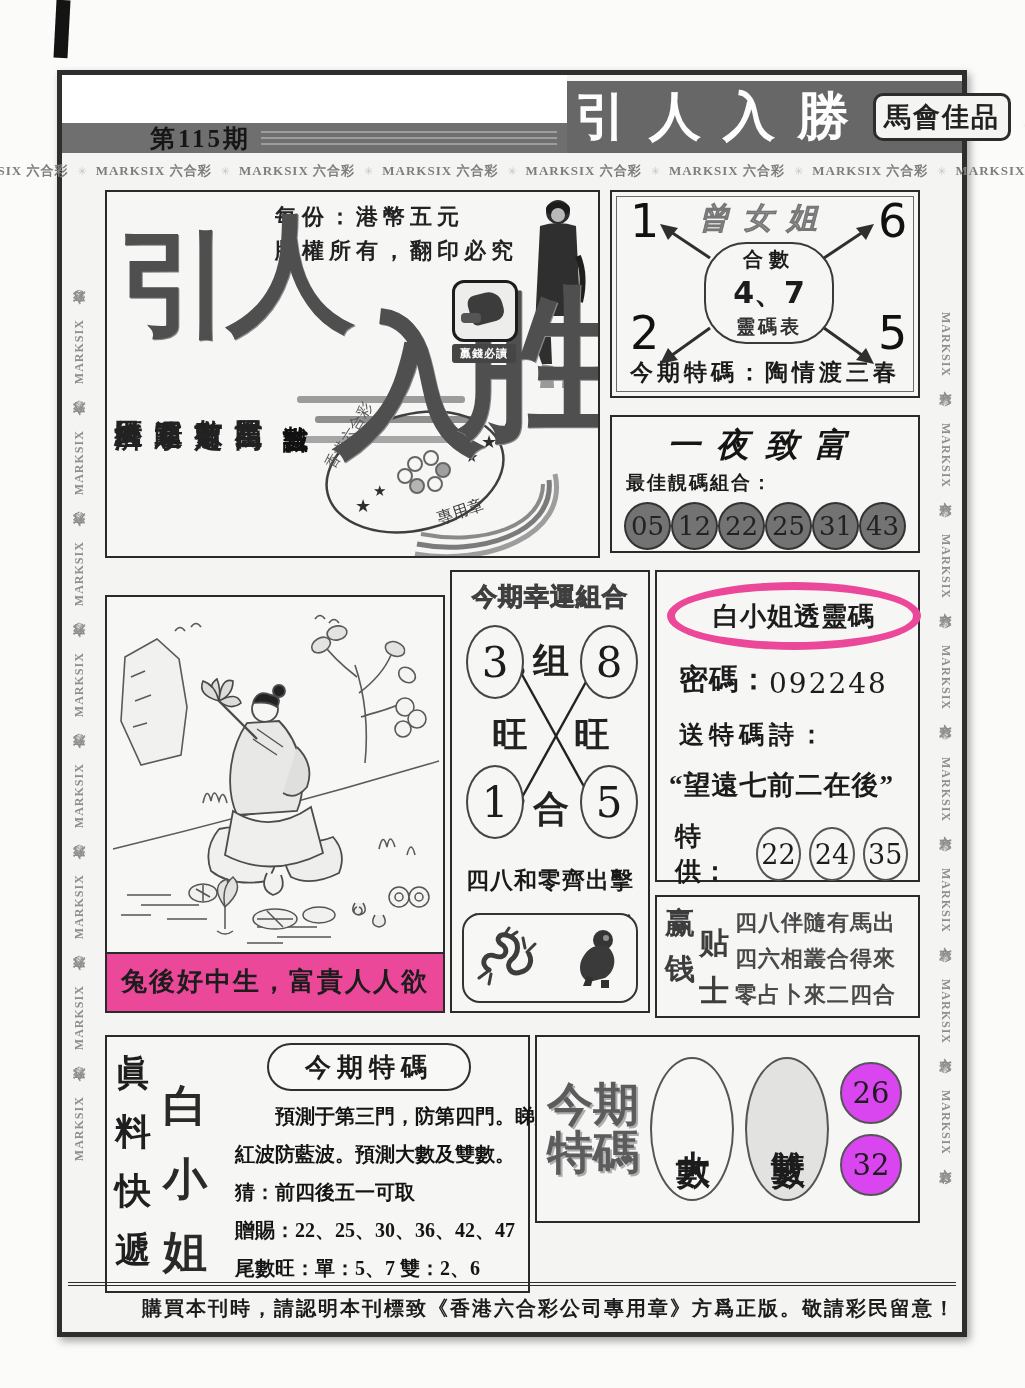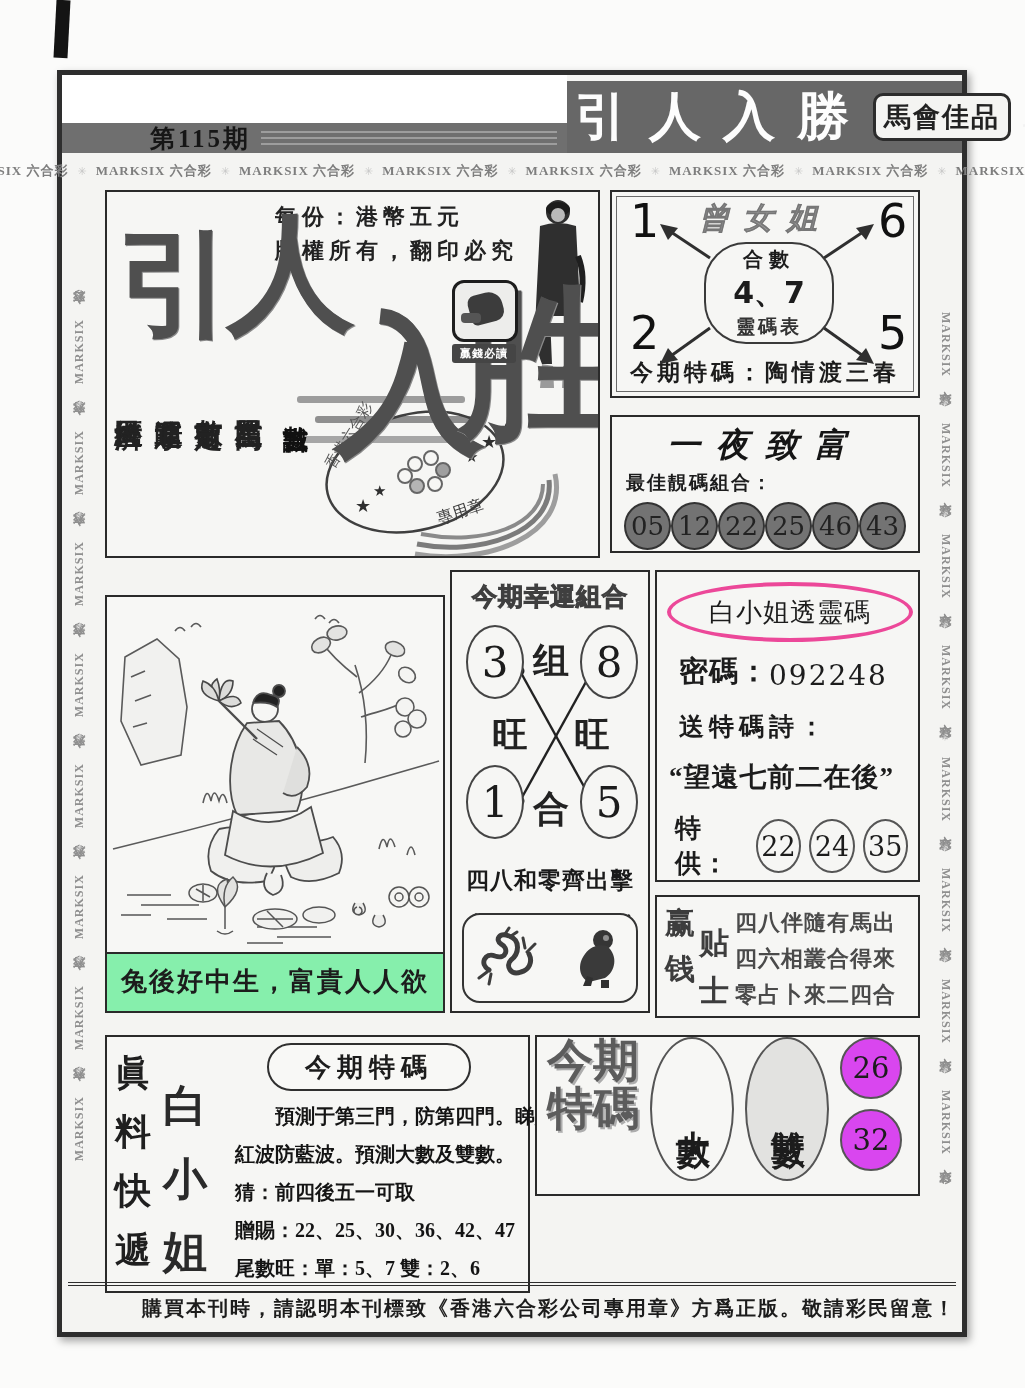--- a/index.html
+++ b/index.html
@@ -74,39 +74,39 @@
   
   .rich{left:548px;top:340px;width:310px;height:138px;}
   .rich-title{text-align:center;font-size:33px;font-weight:bold;font-style:italic;letter-spacing:16px;margin-top:6px;color:#151515;}
   .rich-label{font-size:19px;font-weight:900;margin:2px 0 6px 14px;letter-spacing:2px;}
   .numrow{display:flex;justify-content:space-between;padding:0 12px;}
   .numc{width:44px;height:44px;border:2px solid #333;border-radius:50%;display:flex;align-items:center;justify-content:center;
         font-size:26px;font-family:"DejaVu Serif",serif;color:#222;background:#737373;}
   
   .picture{left:43px;top:520px;width:340px;height:418px;display:flex;flex-direction:column;}
   .sketch{flex:1;overflow:hidden;background:#f7f7f5;}
-  .caption{border-top:2px solid #2a2a2a;font-size:26px;font-weight:900;text-align:center;padding:10px 0 12px;letter-spacing:2px;background:#86efac;}
+  .caption{border-top:2px solid #2a2a2a;font-size:26px;font-weight:900;text-align:center;padding:10px 0 12px;letter-spacing:2px;background:#ec4899;}
   
   .lucky{left:388px;top:495px;width:200px;height:443px;}
   .lucky-title{text-align:center;font-size:25px;font-weight:900;margin-top:8px;letter-spacing:1px;
                color:#6e6e6e;-webkit-text-stroke:1px #3f3f3f;font-family:"DejaVu Sans",sans-serif;}
   .diagram{position:relative;width:200px;height:236px;margin-top:2px;}
   .oc{position:absolute;width:54px;height:70px;border:2px solid #444;border-radius:50%;display:flex;align-items:center;
       justify-content:center;font-size:42px;font-family:"DejaVu Serif",serif;background:#f6f6f4;z-index:2;}
   .o3{left:14px;top:10px;} .o8{left:128px;top:10px;} .o1{left:14px;top:150px;} .o5{left:128px;top:150px;}
   .cc{position:absolute;font-size:36px;font-weight:900;z-index:2;color:#222;}
   .cc-top{left:81px;top:22px;} .cc-left{left:40px;top:96px;} .cc-right{left:122px;top:96px;} .cc-bottom{left:81px;top:170px;}
   .diagram svg{position:absolute;left:0;top:0;z-index:1;}
   .lucky-line{text-align:center;font-size:23px;font-weight:900;letter-spacing:1px;margin-top:14px;color:#1a1a1a;}
   .animals{position:absolute;left:10px;right:10px;bottom:8px;height:86px;border:2px solid #333;border-radius:18px;
            display:flex;align-items:center;justify-content:center;gap:16px;background:#f7f7f5;}
   
   .madam{left:593px;top:495px;width:265px;height:312px;padding:8px 10px;}
-  .madam-title{width:238px;height:52px;border:4px solid #ec4899;border-radius:50%;margin:2px auto 10px;
-               display:flex;align-items:center;justify-content:center;font-size:26px;font-weight:400;letter-spacing:1px;}
+  .madam-title{width:238px;height:52px;border:8px solid #ec4899;border-radius:50%;margin:2px auto 10px;
+               display:flex;align-items:center;justify-content:center;font-size:26px;font-weight:700;letter-spacing:1px;}
   .pwline{display:flex;align-items:flex-end;margin:10px 0 0 12px;}
   .pwlabel{font-size:29px;font-weight:900;letter-spacing:1px;}
   .pwval{font-size:28px;font-family:"DejaVu Serif",serif;letter-spacing:2px;}
   .poemlabel{font-size:25px;font-weight:900;margin:18px 0 0 12px;letter-spacing:5px;}
   .poem{font-size:27px;font-weight:900;margin:16px 0 0 2px;letter-spacing:1px;white-space:nowrap;}
   .supline{display:flex;align-items:center;margin:16px 0 0 8px;gap:8px;}
   .suplabel{font-size:26px;font-weight:900;letter-spacing:1px;}
   .supc{width:46px;height:50px;border:2px solid #555;border-radius:50%;display:flex;align-items:center;justify-content:center;
         font-size:27px;font-family:"DejaVu Serif",serif;}
   
@@ -118,21 +118,21 @@
   
   .forecast{left:43px;top:960px;width:425px;height:258px;}
   .f-col1{position:absolute;left:8px;top:12px;display:flex;flex-direction:column;gap:10px;font-size:36px;font-weight:900;color:#1f1f1f;}
   .f-col2{position:absolute;left:56px;top:40px;display:flex;flex-direction:column;gap:14px;font-size:44px;font-weight:900;color:#2a2a2a;}
   .f-title{position:absolute;left:160px;top:6px;width:200px;height:44px;border:2.5px solid #2f2f2f;border-radius:26px;
            display:flex;align-items:center;justify-content:center;font-size:26px;font-weight:900;letter-spacing:6px;background:#f8f8f6;}
   .f-lines{position:absolute;left:128px;top:60px;right:6px;}
   .f-line{font-size:20px;font-weight:900;line-height:38px;white-space:nowrap;color:#141414;}
   .f-line.indent{text-indent:2em;}
   
-  .result{left:473px;top:960px;width:385px;height:161px;display:flex;align-items:flex-start;gap:11px;padding:0 10px;}
+  .result{left:473px;top:960px;width:385px;height:188px;display:flex;align-items:center;gap:11px;padding:0 10px;}
   .r-title{font-size:46px;font-weight:900;line-height:1.05;color:#5c5c5c;text-shadow:2px 2px 0 #adadad;white-space:nowrap;}
   .r-oval{flex:none;width:80px;height:140px;border:2px solid #555;border-radius:50%;display:flex;flex-direction:column;
           align-items:center;justify-content:center;font-size:34px;font-weight:900;line-height:1.2;background:#f7f7f5;}
   .r-oval.shade{background:#e2e2e0;}
   .r-nums{display:flex;flex-direction:column;gap:10px;}
   .r-num{width:58px;height:58px;border:2px solid #555;border-radius:50%;display:flex;align-items:center;justify-content:center;
          font-size:29px;font-family:"DejaVu Serif",serif;background:#d946ef;}
   
   .footer{position:absolute;left:6px;right:6px;bottom:2px;border-top:4px double #2e2e2e;text-align:right;
           font-size:20px;font-weight:bold;letter-spacing:2px;padding:9px 0 8px;white-space:nowrap;}
@@ -300,21 +300,21 @@
     </div>
 
     <div class="box rich">
       <div class="rich-title">一夜致富</div>
       <div class="rich-label">最佳靚碼組合：</div>
       <div class="numrow">
         <span class="numc">05</span>
         <span class="numc">12</span>
         <span class="numc">22</span>
         <span class="numc">25</span>
-        <span class="numc">46</span>
+        <span class="numc">31</span>
         <span class="numc">43</span>
       </div>
     </div>
 
     <div class="box picture">
       <div class="sketch">
         <svg width="336" height="352" viewBox="0 0 336 352">
           <g stroke="#5a5a5a" fill="none" stroke-width="1.6">
             <path d="M18,60 L50,42 L72,62 L80,110 L74,158 L34,168 L14,124 Z" fill="#f1f1ef"></path>
             <path d="M24,80 l14,-6 M28,104 l16,-6 M26,130 l14,-4"></path>

